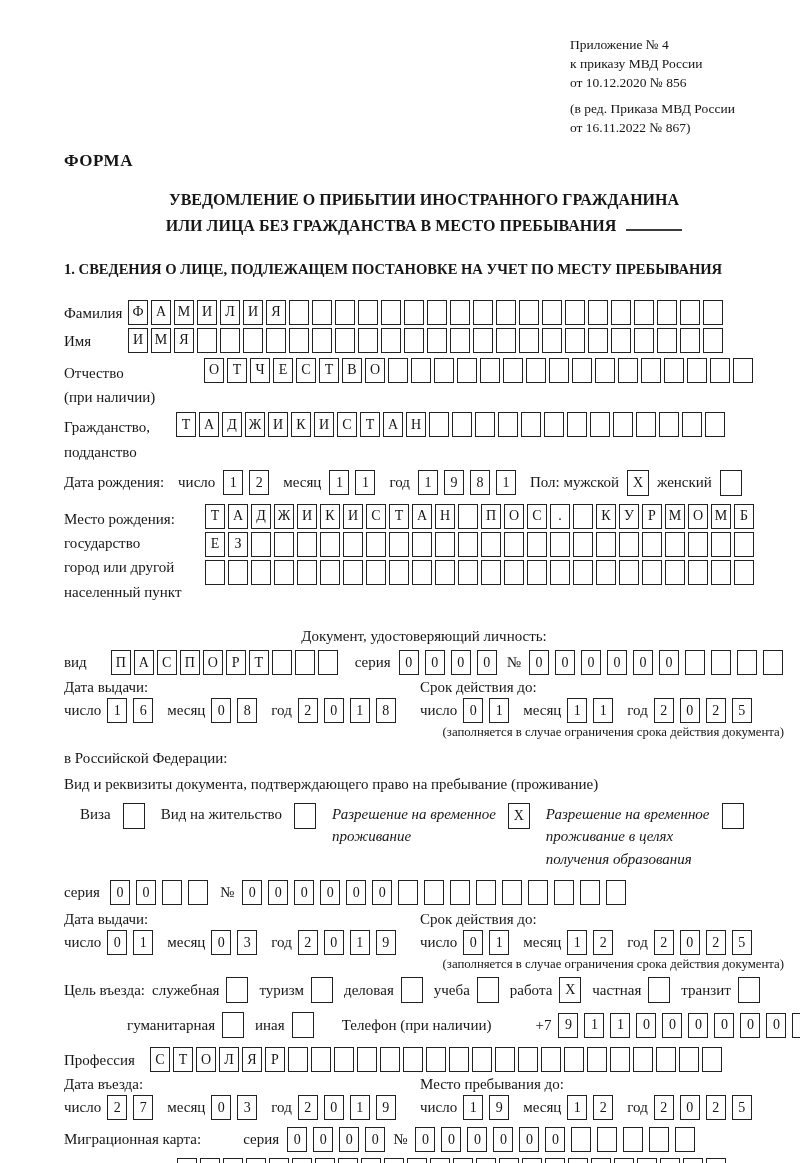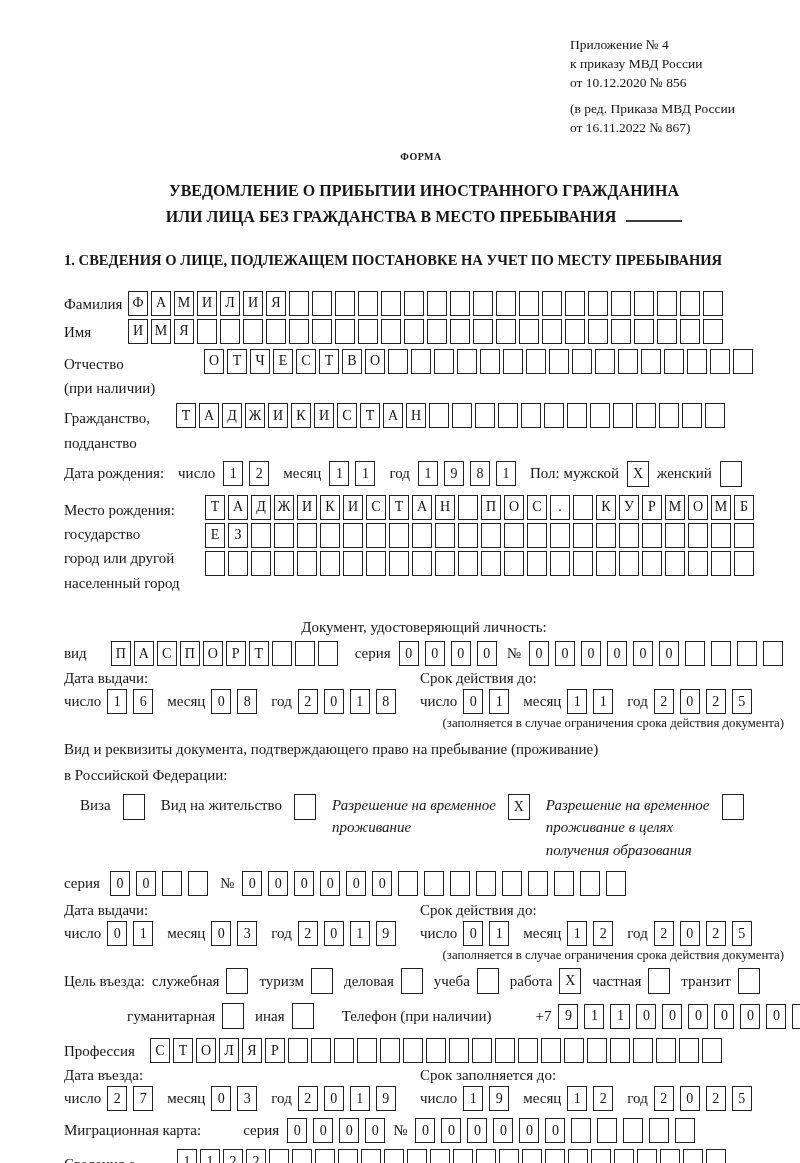--- a/index.html
+++ b/index.html
@@ -4,21 +4,21 @@
 <style>
   * { box-sizing: border-box; }
   html,body { margin:0; padding:0; background:#e8e8e8; }
   .page {
     width:800px; height:1163px; margin:0 auto; background:#ffffff; color:#161616;
     font-family:"Liberation Serif","DejaVu Serif",serif; font-size:15px;
     padding:36px 16px 14px 64px; position:relative; overflow:hidden;
   }
   .approval { margin-left:auto; width:214px; font-size:13.5px; line-height:1.4; }
   .approval .rev { margin-top:7px; }
-  .forma { margin-top:14px; text-align:center; font-weight:bold; font-size:10px; letter-spacing:.5px; padding-right:6px; }
+  .forma { margin-top:14px; text-align:left; font-weight:bold; font-size:17px; letter-spacing:.5px; padding-right:6px; }
   .title { margin-top:16px; text-align:center; font-weight:bold; font-size:16px; line-height:1.6; }
   .t-underline { display:inline-block; width:56px; border-bottom:2.5px solid #3c3c3c; margin-left:10px; height:14px; }
   .sec-head { margin-top:22px; font-weight:bold; font-size:14.6px; }
   .formbody { margin-top:22px; }
 
   .cells { display:flex; flex-wrap:nowrap; }
   .cell { flex:none; width:20px; height:25px; border:1.6px solid #222; margin-right:3px;
           display:flex; align-items:center; justify-content:center; font-size:14px; background:#fff; }
   .cells.dg .cell { margin-right:6px; }
   .cells.cb .cell { width:22px; height:26px; margin-right:0; }
@@ -245,21 +245,21 @@
       <span class="cells cb">
           <span class="cell"></span>
         </span>
     </div>
 
     <div class="frow">
       <div class="lbl w141">
         <div class="lline">Место рождения:</div>
         <div class="lline">государство</div>
         <div class="lline">город или другой</div>
-        <div class="lline">населенный город</div>
+        <div class="lline">населенный пункт</div>
       </div>
       <div>
         <div class="cells mb3">
             <span class="cell">Т</span>
             <span class="cell">А</span>
             <span class="cell">Д</span>
             <span class="cell">Ж</span>
             <span class="cell">И</span>
             <span class="cell">К</span>
             <span class="cell">И</span>
@@ -416,22 +416,22 @@
               <span class="cell">0</span>
               <span class="cell">2</span>
               <span class="cell">5</span>
             </span>
         </div>
       </div>
     </div>
     <div class="note-right">(заполняется в случае ограничения срока действия документа)</div>
 
     <div class="intro">
+      <div>в Российской Федерации:</div>
       <div>Вид и реквизиты документа, подтверждающего право на пребывание (проживание)</div>
-      <div>в Российской Федерации:</div>
     </div>
 
     <div class="res-row">
       <div class="opt">
         <span class="t">Виза</span>
         <span class="cells cb">
             <span class="cell"></span>
           </span>
       </div>
       <div class="opt">
@@ -642,21 +642,21 @@
           <span class="t">год</span>
           <span class="cells dg">
               <span class="cell">2</span>
               <span class="cell">0</span>
               <span class="cell">1</span>
               <span class="cell">9</span>
             </span>
         </div>
       </div>
       <div class="col-r">
-        <div class="col-head">Срок заполняется до:</div>
+        <div class="col-head">Место пребывания до:</div>
         <div class="dg-row">
           <span class="t">число</span>
           <span class="cells dg">
               <span class="cell">1</span>
               <span class="cell">9</span>
             </span>
           <span class="t">месяц</span>
           <span class="cells dg">
               <span class="cell">1</span>
               <span class="cell">2</span>

